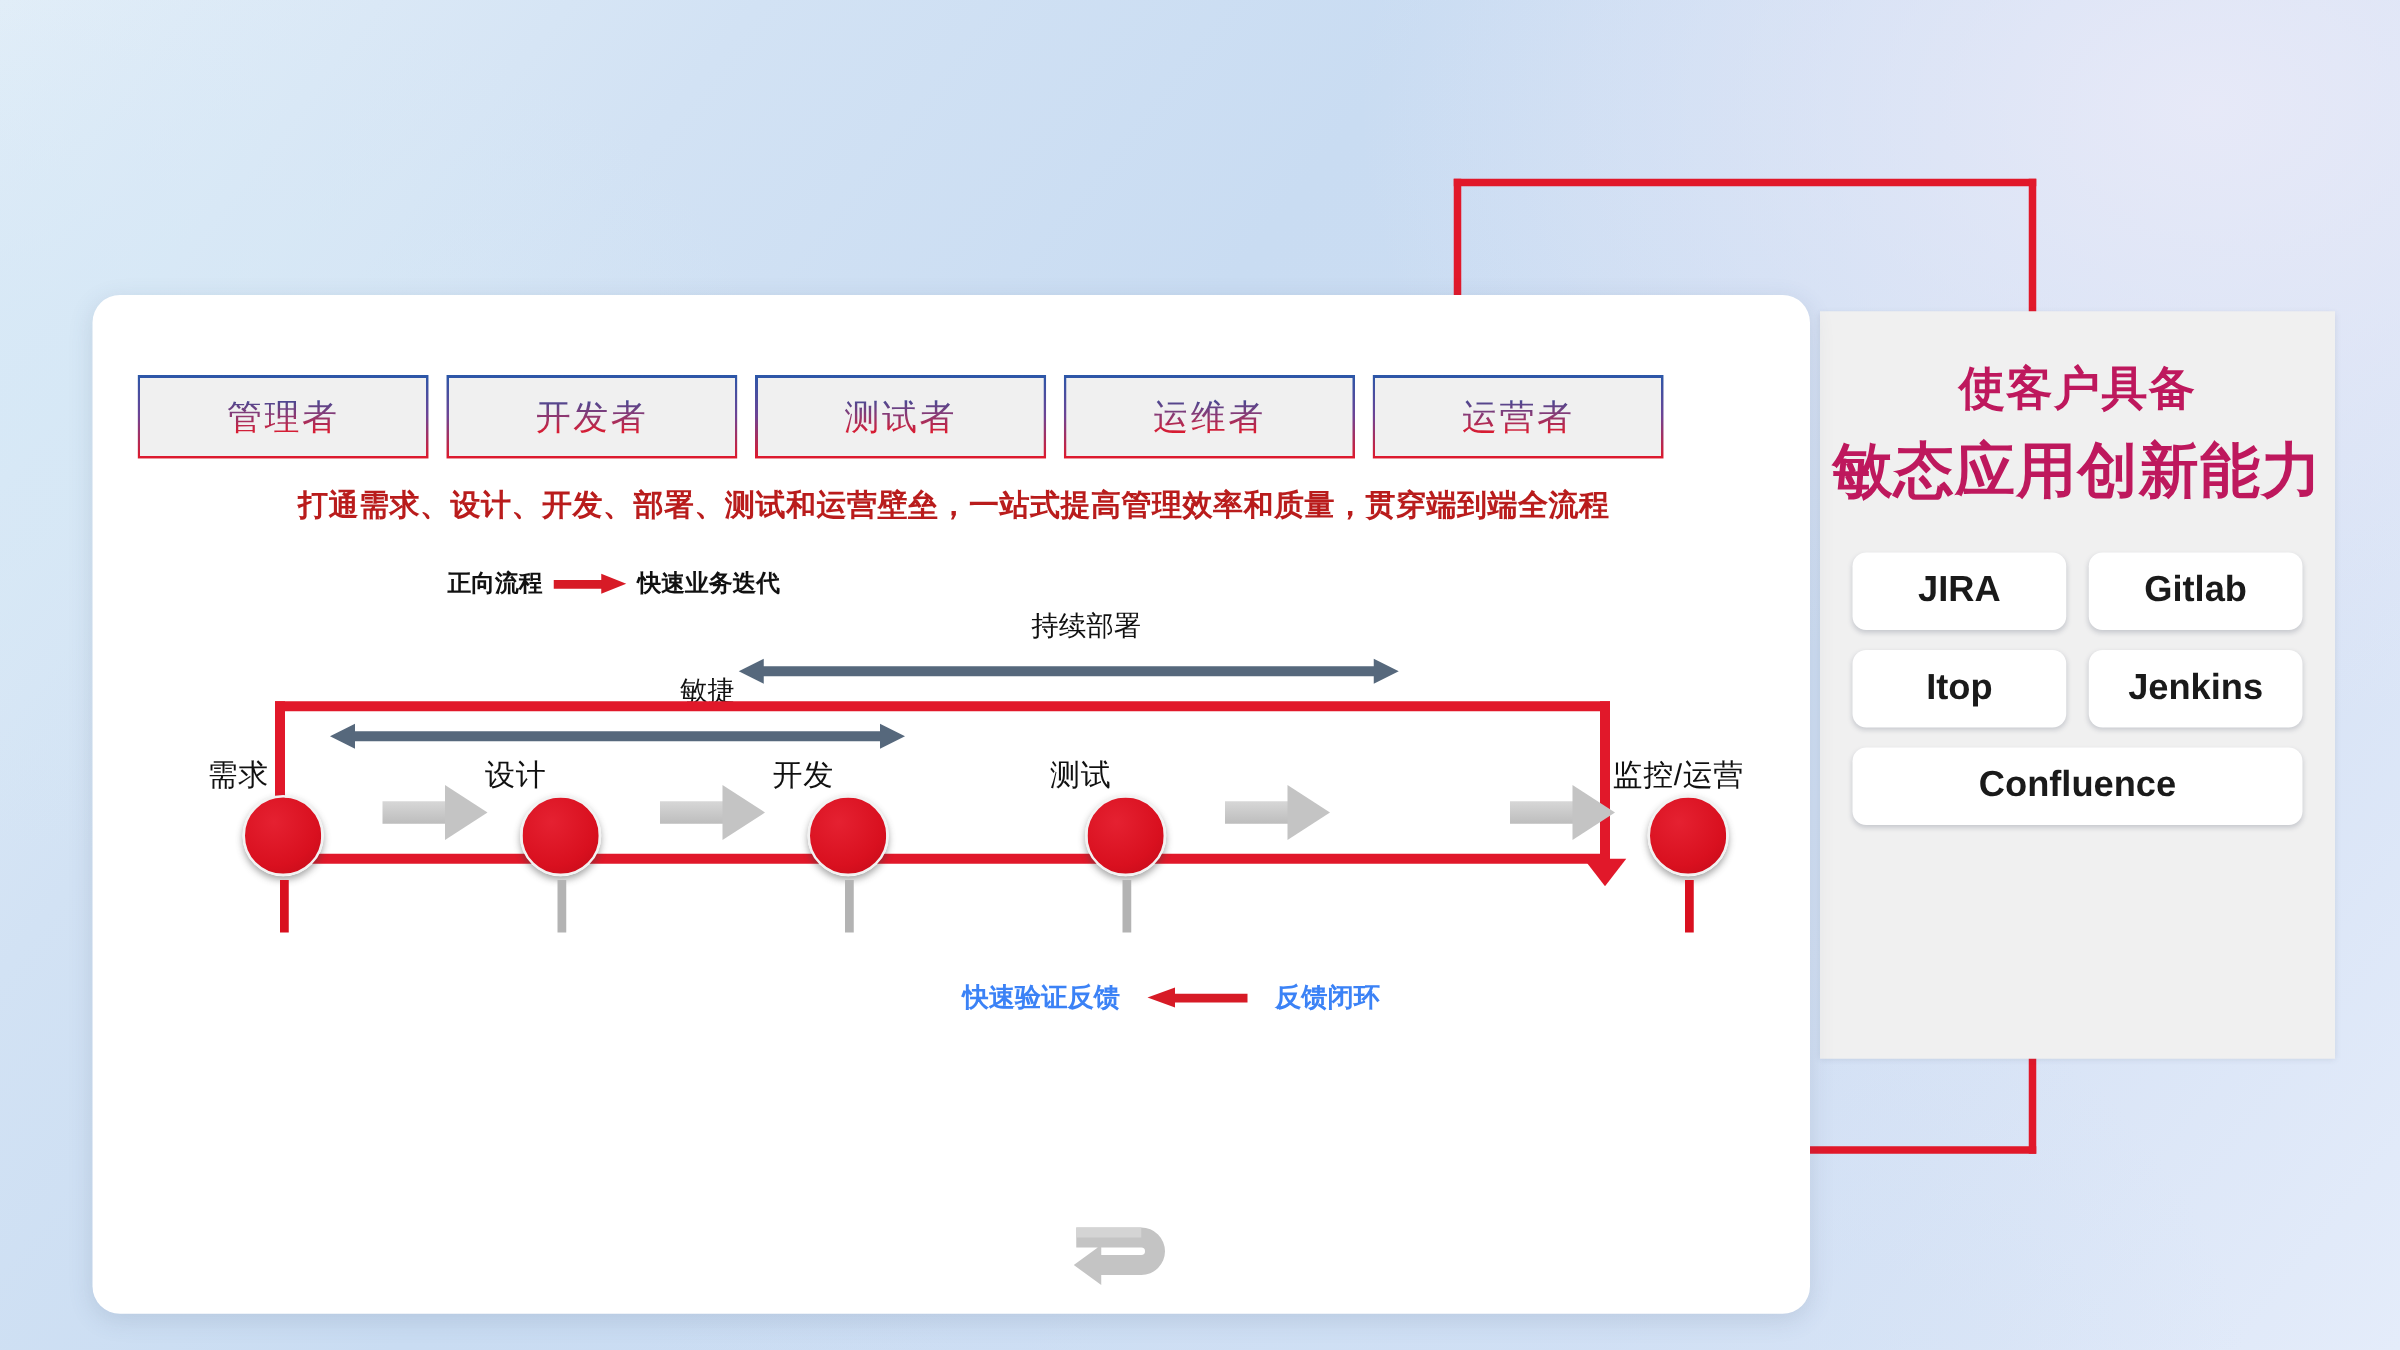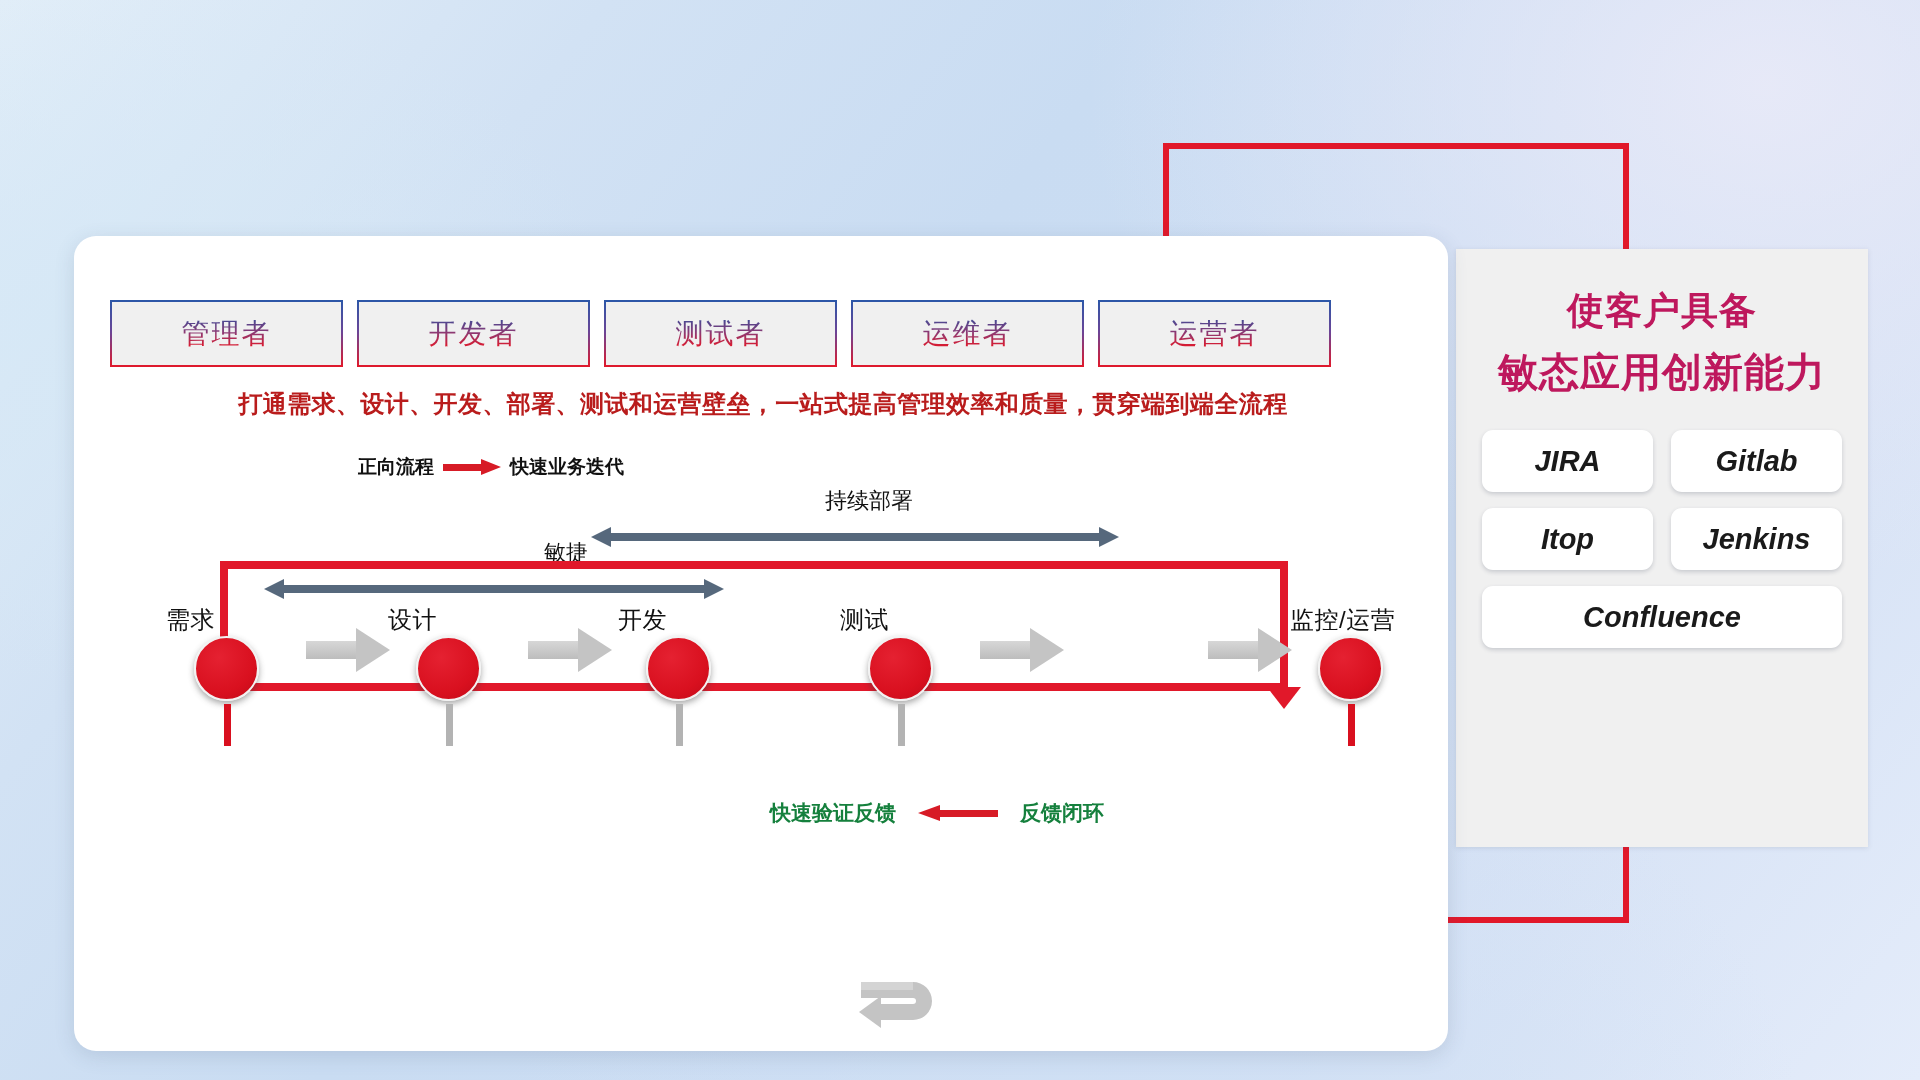--- a/index.html
+++ b/index.html
@@ -26,32 +26,31 @@
   #tools-panel {
     position:absolute; left:1456px; top:249px; width:412px; height:598px;
     background:#f0f0f0; z-index:3;
     box-shadow:0 1px 5px rgba(60,70,90,0.13);
   }
   .panel-title {
     color:#be185d; font-weight:700; text-align:center;
     font-size:37px; letter-spacing:1px; line-height:1.42;
   }
   #panel-title-1 { margin-top:36px; }
-  #panel-title-2 { margin-top:6px; font-size:40px; }
+  #panel-title-2 { margin-top:6px; font-size:48px; }
   #tool-grid {
     margin:30px 24px 0 24px;
     display:flex; flex-wrap:wrap; gap:16px 18px; justify-content:center;
   }
   .tool-badge {
     background:#ffffff; border-radius:11px;
     height:62px; width:171px;
     display:flex; align-items:center; justify-content:center;
     font-size:29px; font-weight:700; color:#1a1a1a;
     box-shadow:0 2px 4px rgba(60,70,90,0.22);
-    font-style:italic;
   }
   .tool-badge.wide { width:360px; }
 
   
   #main-card {
     position:absolute; left:74px; top:236px; width:1374px; height:815px;
     background:#ffffff; border-radius:22px; z-index:4;
     box-shadow:0 5px 20px rgba(70,90,120,0.16);
   }
 
@@ -167,21 +166,21 @@
     border-top:22px solid transparent; border-bottom:22px solid transparent;
     border-left:34px solid #c4c4c4; }
 
   
   #uturn { position:absolute; left:723px; top:380px; width:104px; height:76px; }
 
   
   #feedback-note {
     position:absolute; left:696px; top:548px;
     display:flex; align-items:center; gap:22px;
-    font-size:21px; font-weight:700; color:#15803d;margin-top:15px;
+    font-size:21px; font-weight:700; color:#3b82f6;
   }
 </style>
 </head>
 <body>
 
 <div class="frame-seg" id="frame-top"></div>
 <div class="frame-seg" id="frame-left"></div>
 <div class="frame-seg" id="frame-right"></div>
 <div class="frame-seg" id="frame-bottom"></div>
 <div class="frame-seg" id="frame-leftdown"></div>

